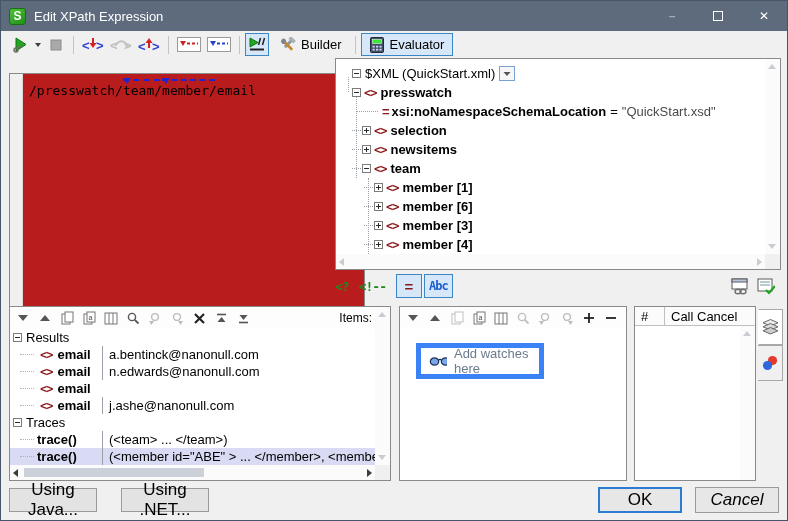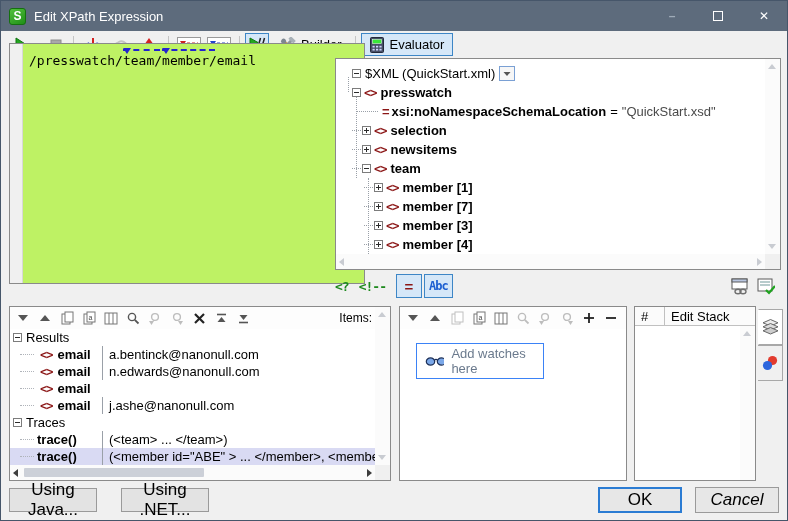--- a/index.html
+++ b/index.html
@@ -19,21 +19,21 @@
   
   .toolbar { position:absolute; left:0; top:30px; width:100%; height:27px; display:flex; align-items:center; padding-left:8px; }
   .tb-btn { height:23px; min-width:24px; display:flex; align-items:center; justify-content:center; border:1px solid transparent; padding:0 2px; }
   .tb-btn.toggled { background:#d5e7f8; border-color:#3d86c6; }
   .tb-txtbtn { height:23px; display:flex; align-items:center; gap:5px; padding:0 8px; font-size:13px; color:#000; border:1px solid transparent; }
   .tb-txtbtn.toggled { background:#d5e7f8; border-color:#3d86c6; }
   .tb-sep { width:1px; height:18px; background:#c4c4c4; margin:0 5px; }
   .caret { width:0; height:0; border-left:3.5px solid transparent; border-right:3.5px solid transparent; border-top:4px solid #404040; margin-left:3px; }
 
   
-  .editor { position:absolute; left:8px; top:42px; width:356px; height:241px; background:#bef264; border:1px solid #8a8a8a; display:flex; }
+  .editor { position:absolute; left:8px; top:72px; width:356px; height:241px; background:#b91c1c; border:1px solid #8a8a8a; display:flex; }
   .gutter { width:13px; background:#f0f0f0; border-right:1px solid #d8d8d8; }
   .code { font-family:"DejaVu Sans Mono", monospace; font-size:13px; color:#000; padding:9px 0 0 6px; white-space:nowrap; }
   .traced { position:relative; }
   .traced::before { content:""; position:absolute; left:0; right:-6px; top:-4px; border-top:2px dashed #2323cf; }
   .traced::after { content:""; position:absolute; left:0; top:-5px; width:0; height:0; border:4px solid transparent; border-top:6px solid #2323cf; }
 
   
   .tree-panel { position:absolute; left:334px; top:57px; width:446px; height:212px; background:#fff; border:1px solid #8a8a8a; overflow:hidden; }
   .tree-content { position:absolute; left:0; top:0; right:15px; bottom:15px; padding-top:5px; }
   .trow { height:19px; display:flex; align-items:center; font-size:13px; white-space:nowrap; }
@@ -89,21 +89,21 @@
   .rrow { height:17px; display:flex; align-items:center; white-space:nowrap; }
   .rrow .expbox { margin-left:3px; }
   .rrow .glabel { margin-left:4px; color:#000; }
   .rname { font-weight:bold; color:#000; }
   .rval { border-left:1px solid #9aa0a8; align-self:stretch; display:flex; align-items:center; padding-left:6px; color:#000; }
   .rrow.hl { background:#d9daf3; }
   .name-cell { width:92px; display:flex; align-items:center; flex:0 0 auto; align-self:stretch; }
   .rstub { width:14px; border-top:1px dotted #b0b4ba; margin:0 3px 0 10px; flex:0 0 auto; }
   .hsb .thumb { height:9px; background:#ccd0d8; border-radius:1px; }
 
-  .watch-box { position:absolute; left:16px; top:36px; width:128px; height:36px; border:1px solid #3b82f6; display:flex; align-items:center; padding-left:8px; gap:7px; }
+  .watch-box { position:absolute; left:16px; top:36px; width:128px; height:36px; border:5px solid #3b82f6; display:flex; align-items:center; padding-left:8px; gap:7px; }
   .watch-text { color:#6b7a8d; font-size:13px; }
 
   .cs-header { height:19px; display:flex; font-size:13px; border-bottom:1px solid #c0c0c0; background:#fbfbfb; }
   .cs-cell { display:flex; align-items:center; padding-left:6px; }
   .cs-cell.num { width:30px; border-right:1px solid #c0c0c0; }
   .callstack-panel .vsb { bottom:0; }
 
   
   .side-tabs { position:absolute; left:757px; top:308px; width:25px; }
   .side-tab { width:25px; height:36px; display:flex; align-items:center; justify-content:center; border:1px solid #a8a8a8; border-left:none; background:#f0f0f0; }
@@ -277,21 +277,21 @@
       <div class="trow" style="padding-left:28px">
         <span class="stub"></span>
         <span class="expbox plus"></span>
         <span class="elem-icon">&lt;&gt;</span>
         <span class="tlabel">member [1]</span>
       </div>
       <div class="trow" style="padding-left:28px">
         <span class="stub"></span>
         <span class="expbox plus"></span>
         <span class="elem-icon">&lt;&gt;</span>
-        <span class="tlabel">member [7]</span>
+        <span class="tlabel">member [6]</span>
       </div>
       <div class="trow" style="padding-left:28px">
         <span class="stub"></span>
         <span class="expbox plus"></span>
         <span class="elem-icon">&lt;&gt;</span>
         <span class="tlabel">member [3]</span>
       </div>
       <div class="trow" style="padding-left:28px">
         <span class="stub"></span>
         <span class="expbox plus"></span>
@@ -531,21 +531,21 @@
           <ellipse cx="16.5" cy="5.5" rx="4.2" ry="3.6" fill="#7aa7e8" stroke="#1c2f57" stroke-width="1.2"></ellipse>
           <path d="M9.5 4.2 q1.5 -1.8 3 0" fill="none" stroke="#1c2f57" stroke-width="1.2"></path>
         </svg>
       <span class="watch-text">Add watches here</span>
     </div>
   </div>
 
   <div class="panel callstack-panel">
     <div class="cs-header">
       <span class="cs-cell num">#</span>
-      <span class="cs-cell">Edit Stack</span>
+      <span class="cs-cell">Call Cancel</span>
     </div>
     <div class="vsb" style="top:19px;">
         <span class="tri up-lt"></span>
       </div>
   </div>
 
   <div class="side-tabs">
     <div class="side-tab active">
       <svg width="17" height="16">
           <path d="M8.5 0.5 L16 3.8 8.5 7 1 3.8 Z" fill="#ececec" stroke="#666"></path>

